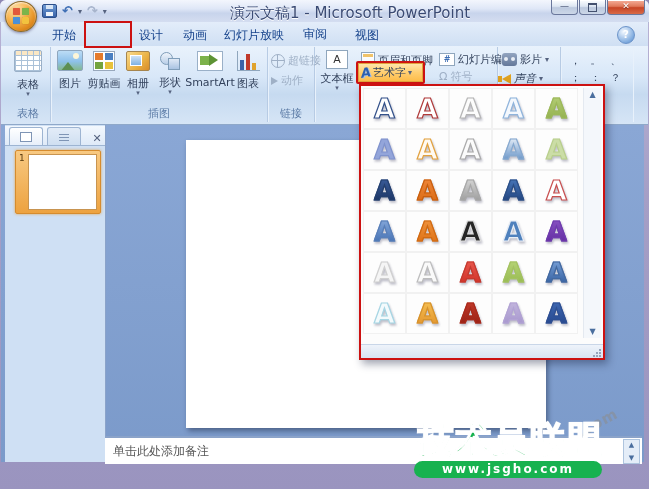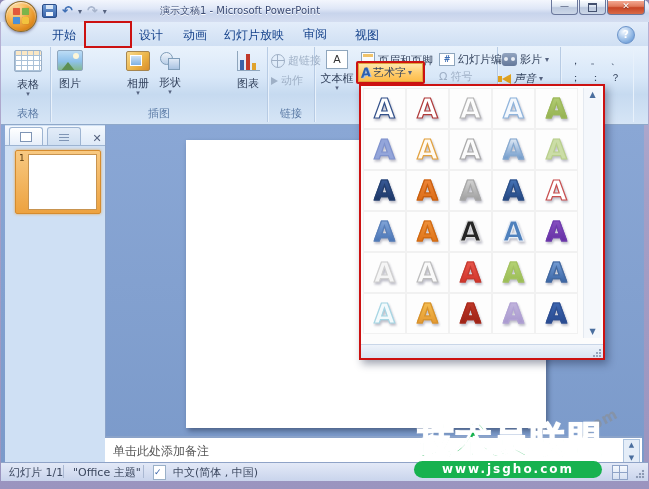--- a/index.html
+++ b/index.html
@@ -5,22 +5,22 @@
   html,body{margin:0;padding:0;}
   body{width:649px;height:489px;position:relative;overflow:hidden;
        font-family:"DejaVu Sans","Liberation Sans",sans-serif;
        -webkit-font-smoothing:antialiased;background:#8d88b4;}
 
   
   .win{position:absolute;inset:0;background:linear-gradient(180deg,#b9b4d6 0%,#a59fc6 40%,#9a94bf 100%);border-radius:6px 6px 0 0;}
   .titlebar{position:absolute;left:0;top:0;width:649px;height:22px;
     background:linear-gradient(180deg,#f3f6fd 0%,#dfe7f7 40%,#c8d4ec 60%,#d4ddf0 100%);
     border-radius:6px 6px 0 0;border-bottom:1px solid #aeb8d4;}
-  .title{position:absolute;left:160px;top:4px;width:380px;text-align:left;
-    font-size:10px;color:#3a4a73;text-shadow:0 1px 0 #fff;}
+  .title{position:absolute;left:160px;top:4px;width:380px;text-align:center;
+    font-size:15px;color:#3a4a73;text-shadow:0 1px 0 #fff;}
   .orb{position:absolute;left:5px;top:1px;width:30px;height:29px;border-radius:50%;z-index:5;
     background:radial-gradient(circle at 35% 28%,#ffe2ae 0%,#f7b44d 40%,#e08a1d 70%,#9c5a0a 100%);
     box-shadow:0 1px 3px rgba(40,30,80,.5), inset 0 1px 2px rgba(255,255,255,.8);border:1px solid #8a6a2c;}
   .orb i{position:absolute;width:7px;height:7px;border-radius:1px;box-shadow:0 0 1px rgba(0,0,0,.4);}
   .orb .o1{left:7px;top:6px;background:#e2593b;}
   .orb .o2{left:16px;top:6px;background:#7bb44a;}
   .orb .o3{left:7px;top:15px;background:#4a90d9;}
   .orb .o4{left:16px;top:15px;background:#f2c23e;}
   .qat{position:absolute;left:42px;top:2px;height:18px;display:flex;align-items:center;gap:5px;}
   .qbtn{font-size:13px;line-height:14px;color:#3f6fb5;font-weight:bold;}
@@ -227,29 +227,37 @@
         <span class="dd">▾</span>
       </div>
       <div class="rg-label">表格</div>
     </div>
 
     <div class="rgroup" style="left:50px;width:216px;">
       <div class="bb" style="left:4px;top:3px;width:30px;">
         <span class="i-pic"></span>
         <span class="lbl">图片</span>
       </div>
+      <div class="bb" style="left:36px;top:4px;width:34px;">
+        <span class="i-clip"></span>
+        <span class="lbl">剪贴画</span>
+      </div>
       <div class="bb" style="left:72px;top:4px;width:30px;">
         <span class="i-album"></span>
         <span class="lbl">相册</span>
         <span class="dd">▾</span>
       </div>
       <div class="bb" style="left:104px;top:4px;width:30px;">
         <span class="i-shapes"></span>
         <span class="lbl">形状</span>
         <span class="dd">▾</span>
+      </div>
+      <div class="bb" style="left:134px;top:4px;width:50px;">
+        <span class="i-smart"></span>
+        <span class="lbl">SmartArt</span>
       </div>
       <div class="bb" style="left:182px;top:4px;width:30px;">
         <span class="i-chart"></span>
         <span class="lbl">图表</span>
       </div>
       <div class="rg-label">插图</div>
     </div>
 
     <div class="rgroup" style="left:267px;width:46px;">
       <div class="sbtn dis" style="left:3px;top:6px;">
@@ -335,30 +343,20 @@
 
     <div class="notes">
       <span class="notes-text">单击此处添加备注</span>
       <div class="nscroll">
         <span class="a up">▲</span>
         <span class="a dn">▼</span>
       </div>
     </div>
   </div>
 
-  <div class="statusbar">
-    <span class="st" style="left:8px;">幻灯片 1/1</span>
-    <span class="sep" style="left:62px;"></span>
-    <span class="st" style="left:72px;">"Office 主题"</span>
-    <span class="sep" style="left:142px;"></span>
-    <span class="st spell" style="left:152px;"></span>
-    <span class="st" style="left:172px;">中文(简体 , 中国)</span>
-    <span class="fitbtn"></span>
-    <span class="grip"></span>
-  </div>
 
   <div class="gallery">
     <div class="ga-grid" id="ga-grid">
         <div class="ga-cell">
           <span class="ga-a" style="-webkit-text-stroke: 1.2px rgb(51, 81, 138); color: rgb(255, 255, 255);">A</span>
         </div>
         <div class="ga-cell">
           <span class="ga-a" style="-webkit-text-stroke: 1.2px rgb(176, 58, 58); color: rgb(255, 255, 255);">A</span>
         </div>
         <div class="ga-cell">

